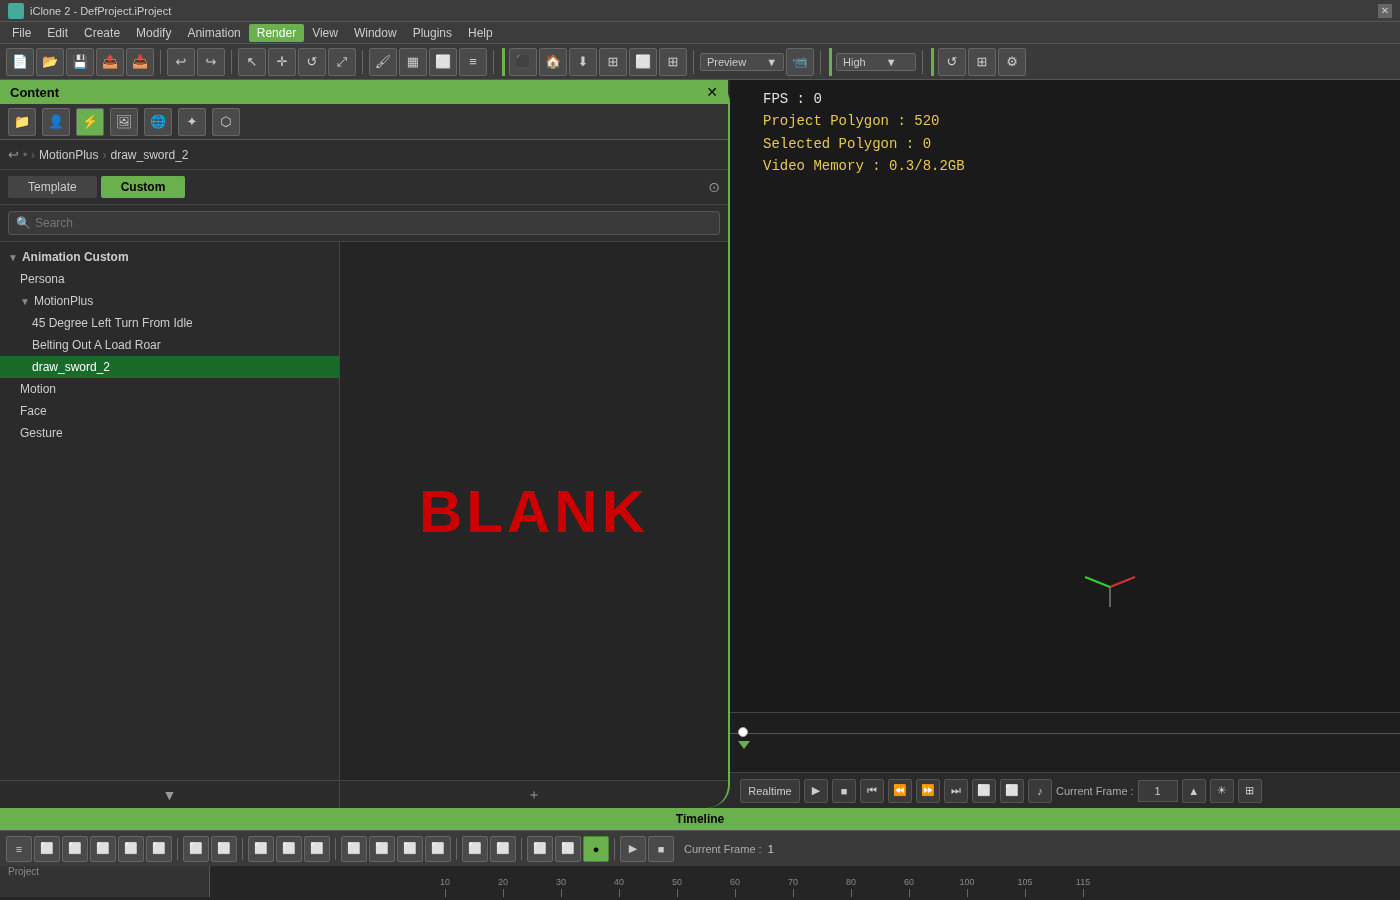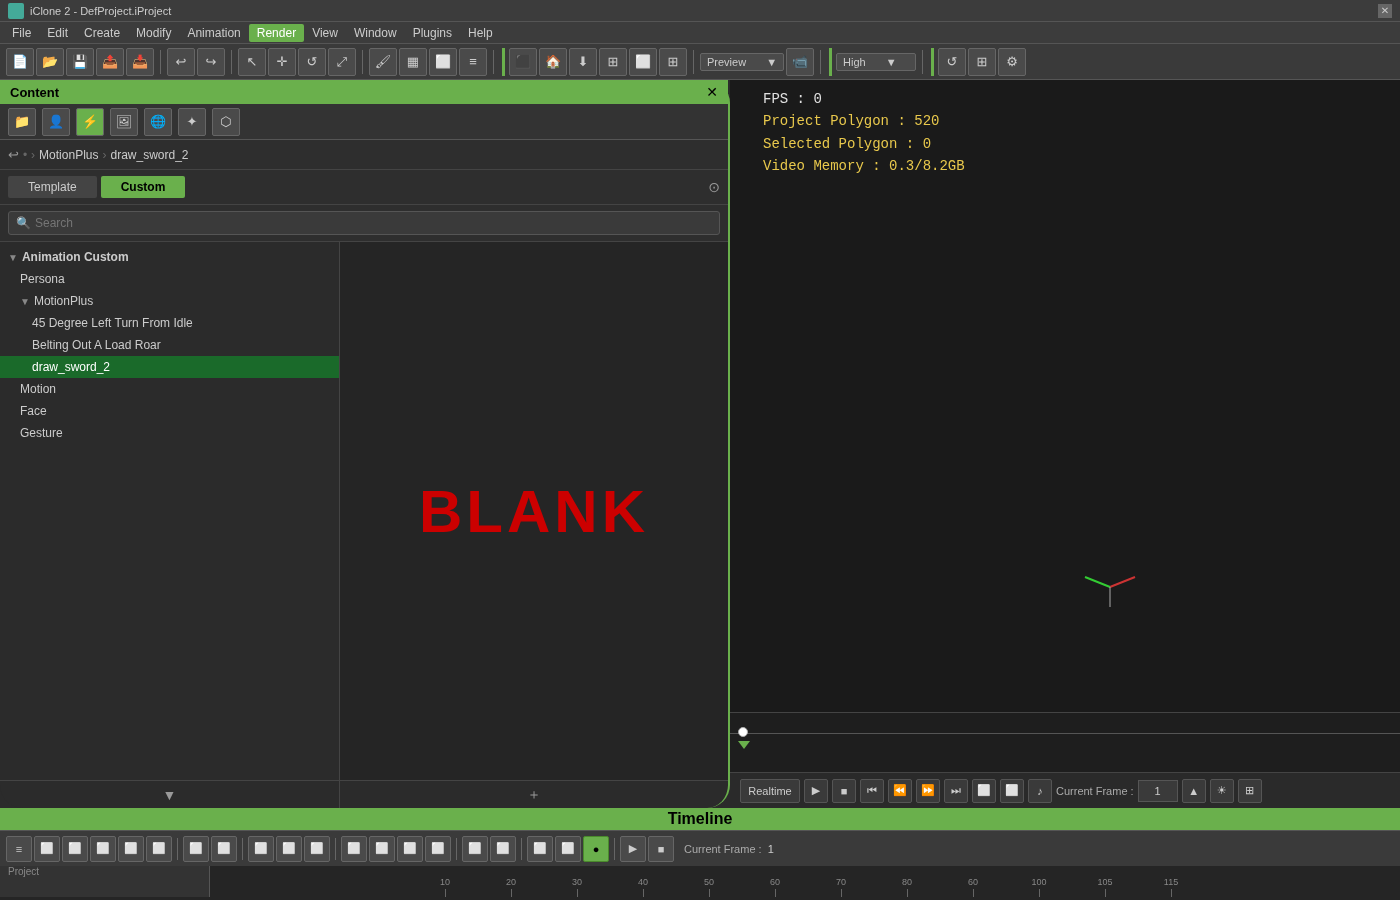--- a/index.html
+++ b/index.html
@@ -94,33 +94,33 @@
 
     
     .playback-bar { background: #2a2a2a; height: 36px; display: flex; align-items: center; padding: 12px 10px; gap: 4px; border-top: 1px solid #444; }
     .pb-btn { background: #3a3a3a; border: 1px solid #555; border-radius: 2px; color: #ccc; width: 24px; height: 24px; display: flex; align-items: center; justify-content: center; cursor: pointer; font-size: 11px; }
     .pb-btn.realtime { min-width: 60px; padding: 0 8px; font-size: 11px; }
     .pb-frame-input { background: #3a3a3a; border: 1px solid #555; color: #ccc; width: 40px; height: 22px; text-align: center; font-size: 11px; }
     .pb-label { font-size: 11px; color: #aaa; }
 
     
     .timeline-header { background: #6ab04c; height: 22px; display: flex; align-items: center; justify-content: center; }
-    .timeline-title { font-size: 16px; color: #000; font-weight: bold; }
+    .timeline-title { font-size: 12px; color: #000; font-weight: bold; }
 
     
     .bottom-toolbar { background: #3a3a3a; height: 36px; display: flex; align-items: center; padding: 0 6px; gap: 2px; border-top: 1px solid #555; }
     .bt-btn { width: 26px; height: 26px; background: #4a4a4a; border: 1px solid #666; border-radius: 2px; display: flex; align-items: center; justify-content: center; cursor: pointer; color: #ccc; font-size: 11px; }
     .bt-sep { width: 1px; height: 22px; background: #666; margin: 0 3px; }
     .bt-green { background: #6ab04c; border-color: #4a8a2c; color: #000; }
     .current-frame-label { font-size: 11px; color: #aaa; margin-left: 8px; }
     .current-frame-val { font-size: 11px; color: #ccc; margin-left: 4px; }
 
     
     .timeline-ruler { background: #252525; height: 36px; display: flex; align-items: flex-end; padding-bottom: 4px; overflow: hidden; border-bottom: 1px solid #444; position: relative; }
-    .ruler-marks { display: flex; align-items: flex-end; gap: 16px; padding-left: 210px; }
+    .ruler-marks { display: flex; align-items: flex-end; gap: 8px; padding-left: 210px; }
     .ruler-mark { display: flex; flex-direction: column; align-items: center; width: 50px; font-size: 9px; color: #888; }
     .ruler-tick { width: 1px; height: 8px; background: #666; margin-top: 2px; }
   </style>
 </head>
 <body>
 
 <div class="title-bar">
   <span class="title-bar-icon"></span>
   <span>iClone 2 - DefProject.iProject</span>
   <div class="title-bar-close">✕</div>

